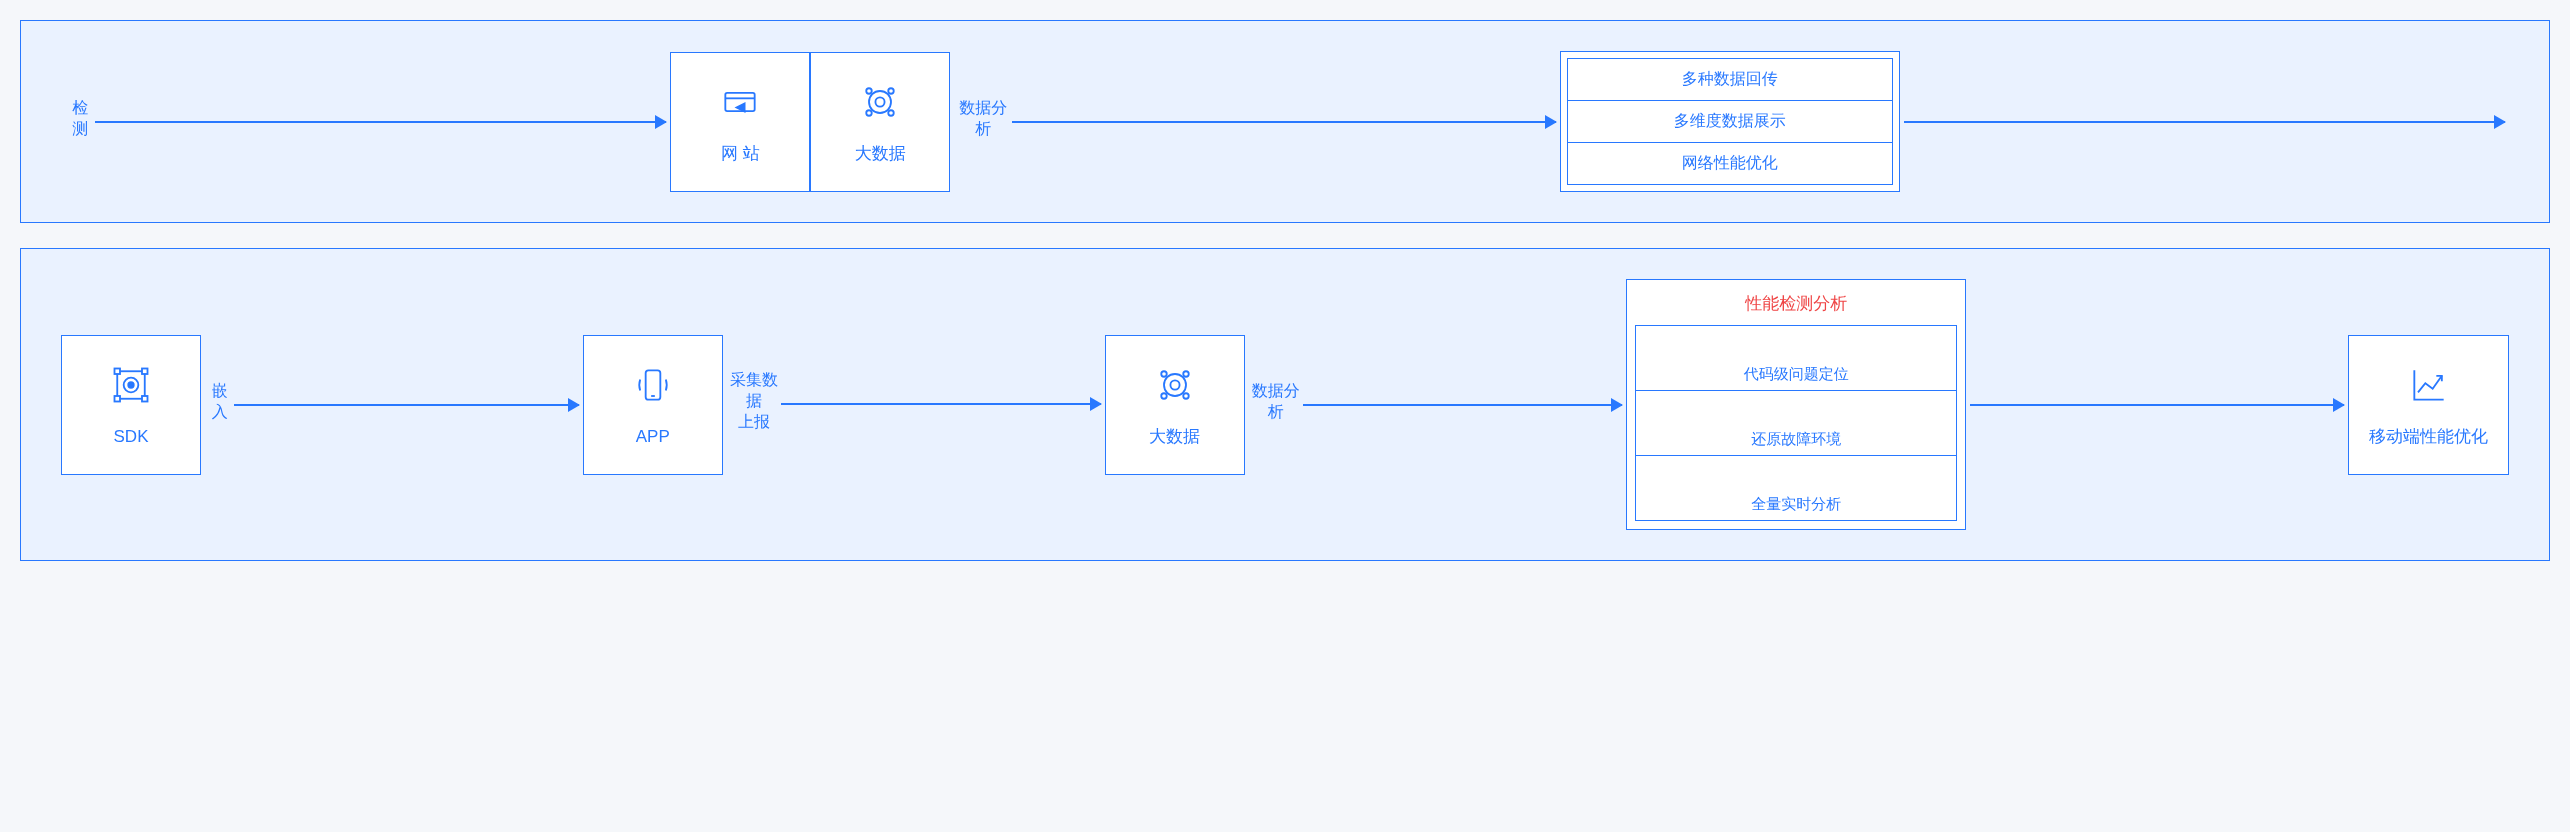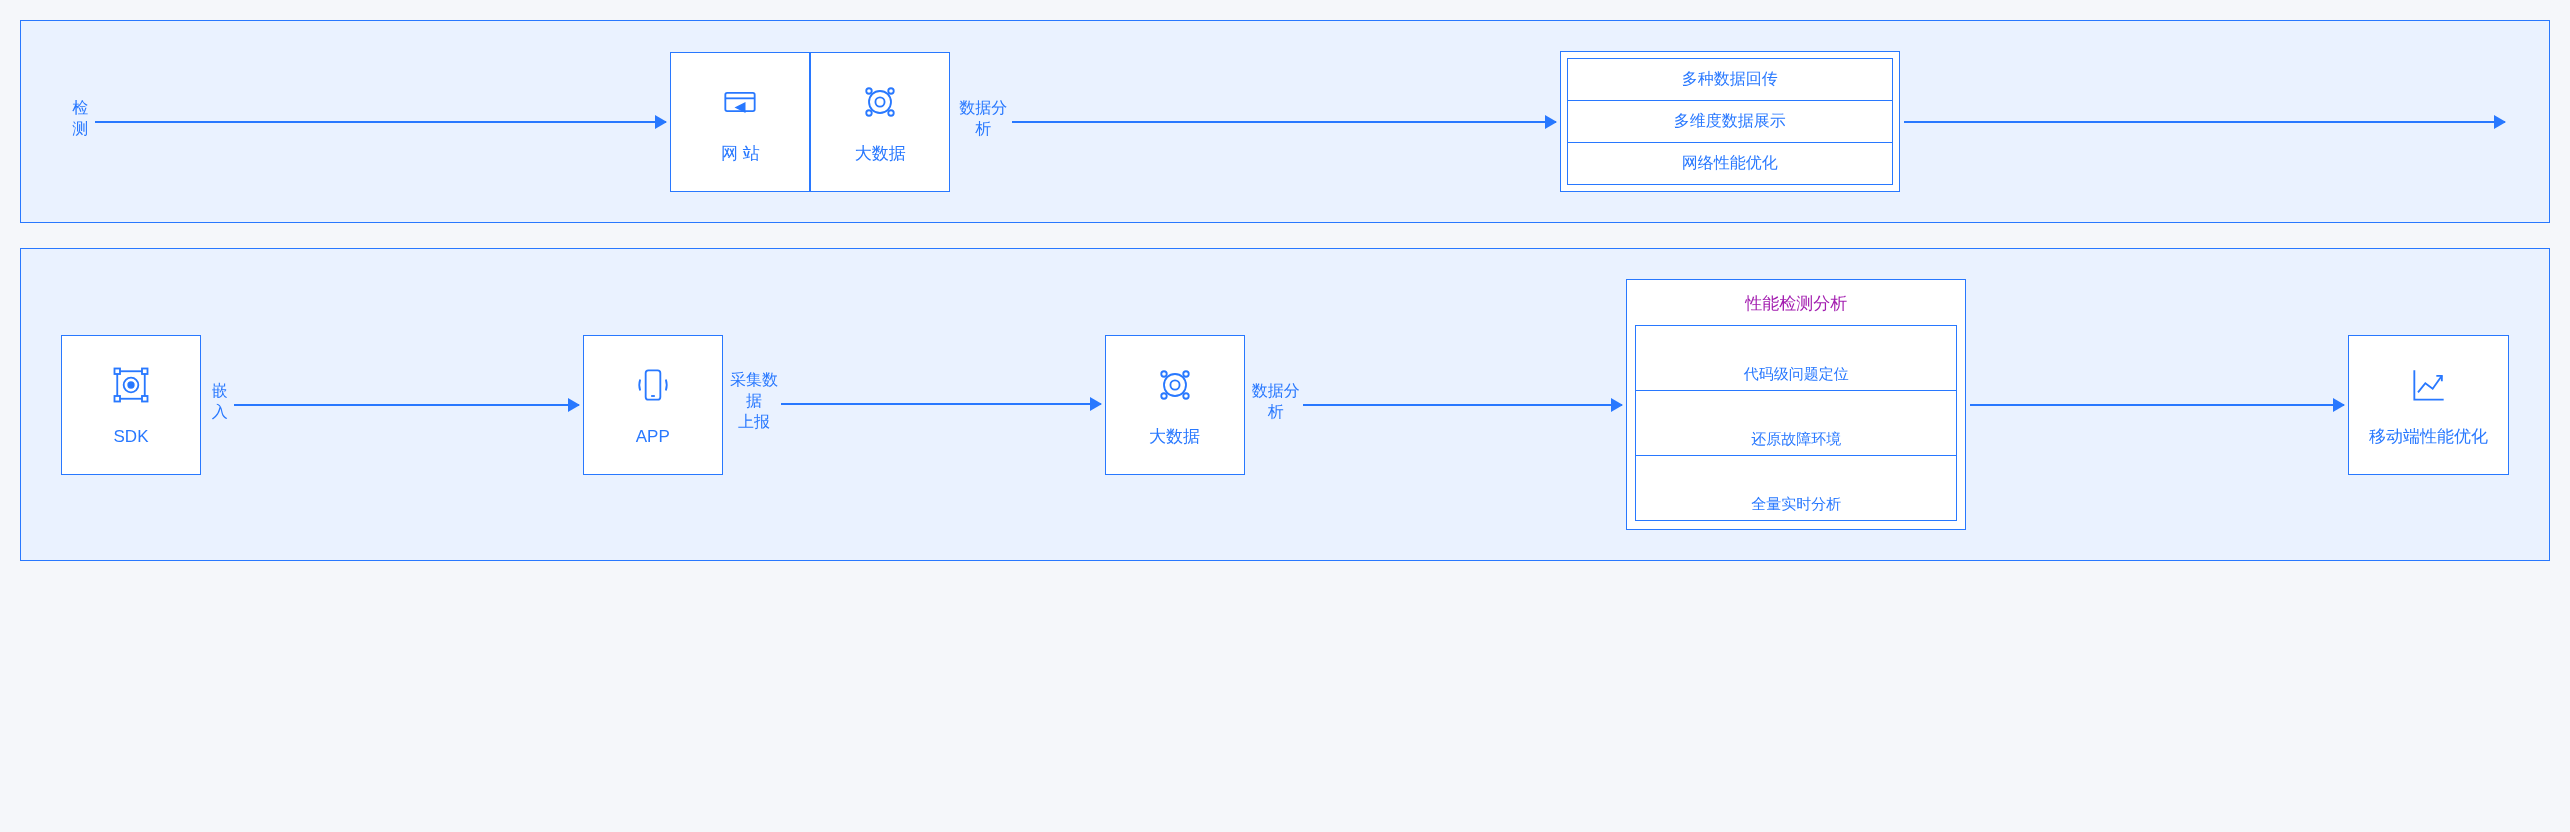--- a/index.html
+++ b/index.html
@@ -91,21 +91,21 @@
     text-align: center;
     font-size: 16px;
     color: #2878ff;
   }
   .list-item:last-child { border-bottom: none; }
   .list-node.no-outer-pad { padding: 0; }
   .list-header {
     padding: 12px 20px 6px;
     text-align: center;
     font-size: 17px;
-    color: #a21caf;
+    color: #ef4444;
   }
   .list-sub {
     border: 1px solid #2878ff;
     margin: 4px 8px 8px;
   }
   .list-sub .list-item { padding: 6px 20px; font-size: 15px; margin-top: 33px; }
   svg { display: block; }
 </style>
 </head>
 <body>

